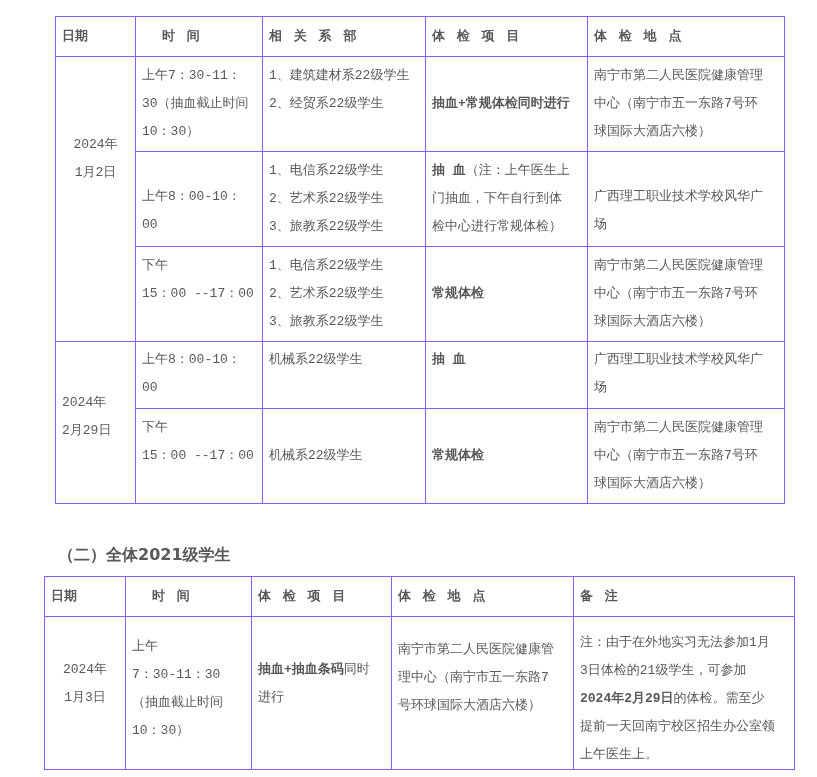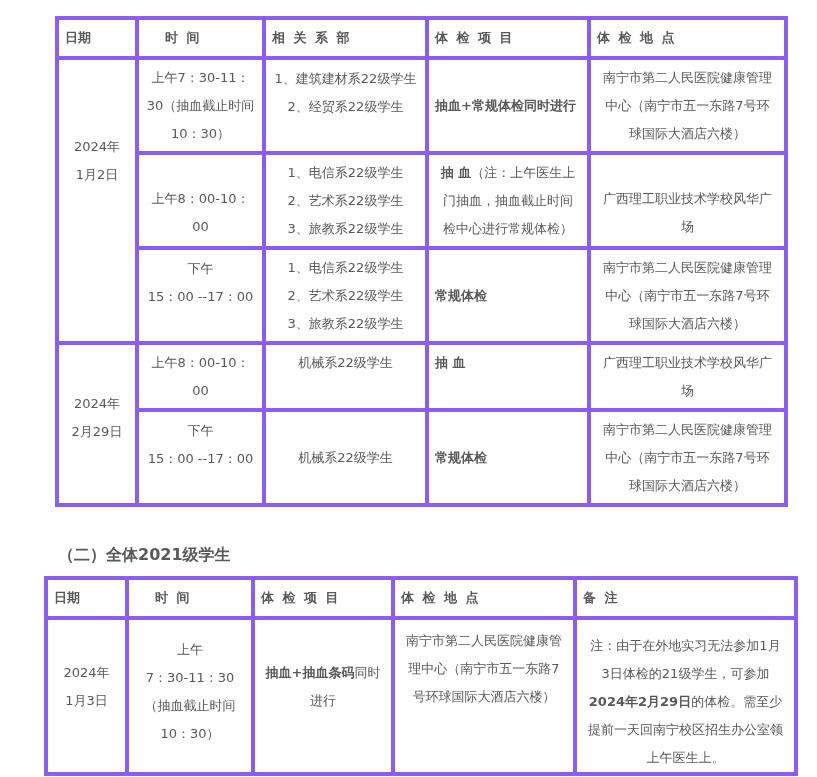--- a/index.html
+++ b/index.html
@@ -1,23 +1,23 @@
 <!DOCTYPE html>
 <html><head>
 <meta charset="utf-8">
 <style>
   html, body { margin:0; padding:0; background:#ffffff; }
   body { width:817px; height:777px; position:relative; overflow:hidden;
          font-family: "DejaVu Sans", "Liberation Sans", sans-serif; color:#595959; font-size:13px; }
   table { border-collapse: collapse; position:absolute; table-layout:fixed; }
-  td { border:4px solid #8b5cf6; vertical-align:middle; padding:0 6px; line-height:28px; color:#595959; }
+  td { border:1px solid #8b5cf6; vertical-align:middle; padding:0 6px; line-height:28px; color:#595959;font-family:Liberation Mono, monospace; }
   td.hd { font-weight:bold; color:#595959; letter-spacing:2px; vertical-align:middle; }
   td.center { text-align:center; }
   .b { font-weight:bold; }
-  .line { display:block;text-align:center; }
+  .line { display:block; }
   #t1 { left:55px; top:16px; width:729px; }
   #t2 { left:44px; top:576px; width:750px; }
   #sec2 { position:absolute; left:58px; top:545px; font-size:16px; font-weight:bold; color:#595959; }
 </style>
 </head>
 <body>
 
 <table id="t1">
   <colgroup>
     <col style="width:80px">
@@ -64,21 +64,21 @@
       <span class="line">上午8：00-10：</span>
       <span class="line">00</span>
     </td>
     <td>
       <span class="line">1、电信系22级学生</span>
       <span class="line">2、艺术系22级学生</span>
       <span class="line">3、旅教系22级学生</span>
     </td>
     <td>
       <span class="line"><span class="b">抽 血</span><span>（注：上午医生上</span></span>
-      <span class="line">门抽血，抽血截止时间</span>
+      <span class="line">门抽血，下午自行到体</span>
       <span class="line">检中心进行常规体检）</span>
     </td>
     <td style="padding-top:24px">
       <span class="line">广西理工职业技术学校风华广</span>
       <span class="line">场</span>
     </td>
   </tr>
 
   <tr style="height:95px">
     <td style="vertical-align:top; padding-top:5px">
@@ -167,21 +167,21 @@
     <td style="vertical-align:top; padding-top:16px">
       <span class="line">上午</span>
       <span class="line">7：30-11：30</span>
       <span class="line">（抽血截止时间</span>
       <span class="line">10：30）</span>
     </td>
     <td style="padding-bottom:18px">
       <span class="line"><span class="b">抽血+抽血条码</span><span>同时</span></span>
       <span class="line">进行</span>
     </td>
-    <td style="vertical-align:top; padding-top:7px">
+    <td style="vertical-align:top; padding-top:19px">
       <span class="line">南宁市第二人民医院健康管</span>
       <span class="line">理中心（南宁市五一东路7</span>
       <span class="line">号环球国际大酒店六楼）</span>
     </td>
     <td style="vertical-align:top; padding-top:12px">
       <span class="line">注：由于在外地实习无法参加1月</span>
       <span class="line">3日体检的21级学生，可参加</span>
       <span class="line"><span class="b">2024年2月29日</span><span>的体检。需至少</span></span>
       <span class="line">提前一天回南宁校区招生办公室领</span>
       <span class="line">上午医生上。</span>

